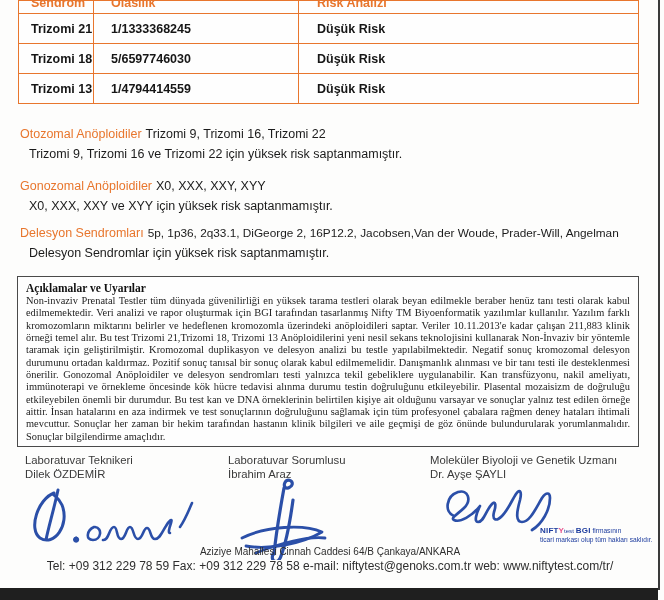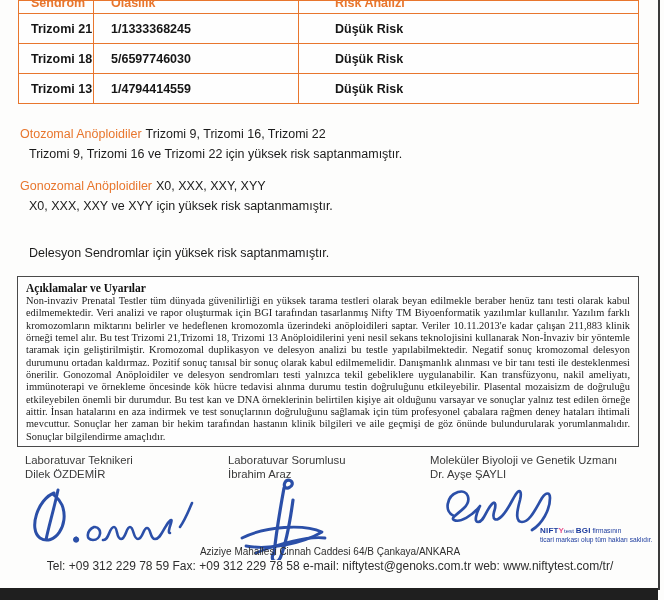--- a/index.html
+++ b/index.html
@@ -13,21 +13,21 @@
   #risk-table { position:absolute; left:18px; top:0; border-collapse:collapse; }
   #risk-table td { border:1.5px solid #E8762D; background:#fefefe; }
   #risk-table .hdr-clip { height:12px; overflow:hidden; }
   #risk-table .hdr-clip span {
     display:block; margin-top:-5px; color:#E8762D; font-size:12.5px;
     font-weight:600; line-height:15px;
   }
   #risk-table .rw td { height:30px; font-size:12.5px; font-weight:600; color:#161616; }
   .col-sendrom { width:75px; padding-left:12px; }
   .col-olasilik { width:205px; padding-left:17px; }
-  .col-risk { width:340px; padding-left:36px; }
+  .col-risk { width:340px; padding-left:18px; }
 
   
   .sec-heading { position:absolute; left:20px; font-size:12.5px; line-height:15px; white-space:nowrap; }
   .sec-heading .h { color:#E8762D; }
   .sec-heading .items { color:#1b1b1b; margin-left:4px; }
   .sec-result { position:absolute; left:29px; font-size:12.5px; color:#1b1b1b; white-space:nowrap; }
 
   
   #disclaimer {
     position:absolute; left:17px; top:276px; width:622px; height:171px;
@@ -110,20 +110,23 @@
   <div class="sec-heading" style="top:127px;">
     <span class="h">Otozomal Anöploidiler</span><span class="items">Trizomi 9, Trizomi 16, Trizomi 22</span>
   </div>
   <div class="sec-result" style="top:147px;">Trizomi 9, Trizomi 16 ve Trizomi 22 için yüksek risk saptanmamıştır.</div>
 
   <div class="sec-heading" style="top:179px;">
     <span class="h">Gonozomal Anöploidiler</span><span class="items">X0, XXX, XXY, XYY</span>
   </div>
   <div class="sec-result" style="top:199px;">X0, XXX, XXY ve XYY için yüksek risk saptanmamıştır.</div>
 
+  <div class="sec-heading" style="top:226px;">
+    <span class="h">Delesyon Sendromları</span><span class="items" style="font-size:11.8px;">5p, 1p36, 2q33.1, DiGeorge 2, 16P12.2, Jacobsen,Van der Woude, Prader-Will, Angelman</span>
+  </div>
   <div class="sec-result" style="top:246px;">Delesyon Sendromlar için yüksek risk saptanmamıştır.</div>
 
   <div id="disclaimer">
     <div class="title">Açıklamalar ve Uyarılar</div>
     <div class="body">Non-invaziv Prenatal Testler tüm dünyada güvenilirliği en yüksek tarama testleri olarak beyan edilmekle beraber henüz tanı testi olarak kabul edilmemektedir. Veri analizi ve rapor oluşturmak için BGI tarafından tasarlanmış Nifty TM Biyoenformatik yazılımlar kullanılır. Yazılım farklı kromozomların miktarını belirler ve hedeflenen kromozomla üzerindeki anöploidileri saptar. Veriler 10.11.2013'e kadar çalışan 211,883 klinik örneği temel alır. Bu test Trizomi 21,Trizomi 18, Trizomi 13 Anöploidilerini yeni nesil sekans teknolojisini kullanarak Non-İnvaziv bir yöntemle taramak için geliştirilmiştir. Kromozomal duplikasyon ve delesyon analizi bu testle yapılabilmektedir. Negatif sonuç kromozomal delesyon durumunu ortadan kaldırmaz. Pozitif sonuç tanısal bir sonuç olarak kabul edilmemelidir. Danışmanlık alınması ve bir tanı testi ile desteklenmesi önerilir. Gonozomal Anöploidiler ve delesyon sendromları testi yalnızca tekil gebeliklere uygulanabilir. Kan transfüzyonu, nakil ameliyatı, immünoterapi ve örnekleme öncesinde kök hücre tedavisi alınma durumu testin doğruluğunu etkileyebilir. Plasental mozaisizm de doğruluğu etkileyebilen önemli bir durumdur. Bu test kan ve DNA örneklerinin belirtilen kişiye ait olduğunu varsayar ve sonuçlar yalnız test edilen örneğe aittir. İnsan hatalarını en aza indirmek ve test sonuçlarının doğruluğunu sağlamak için tüm profesyonel çabalara rağmen deney hataları ihtimali mevcuttur. Sonuçlar her zaman bir hekim tarafından hastanın klinik bilgileri ve aile geçmişi de göz önünde bulundurularak yorumlanmalıdır. Sonuçlar bilgilendirme amaçlıdır.</div>
   </div>
 
   <div class="signer" id="signer-0">
     <span class="role">Laboratuvar Teknikeri</span>
     <span class="name">Dilek ÖZDEMİR</span>

